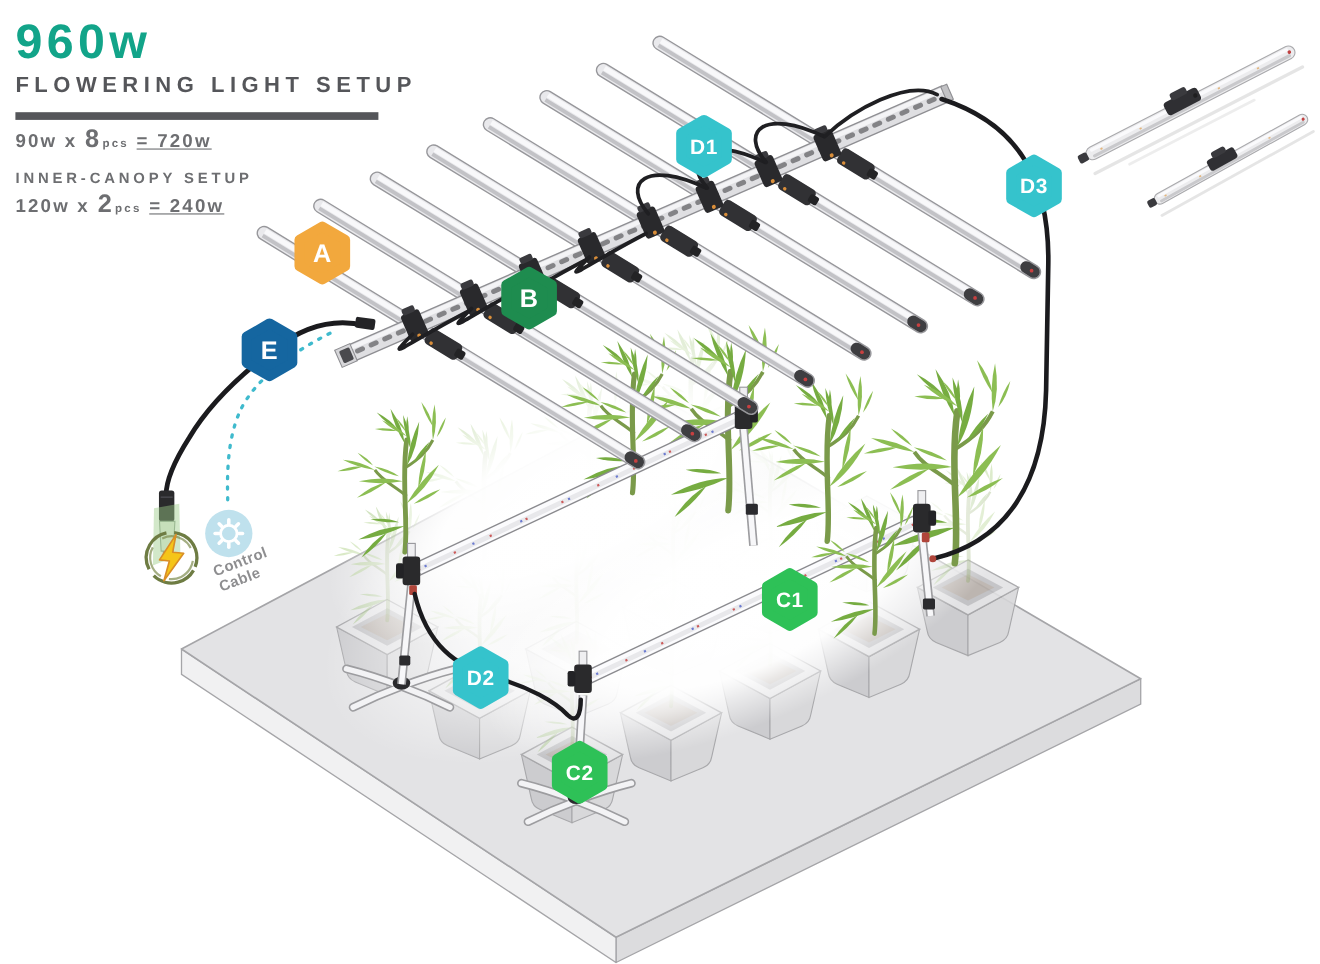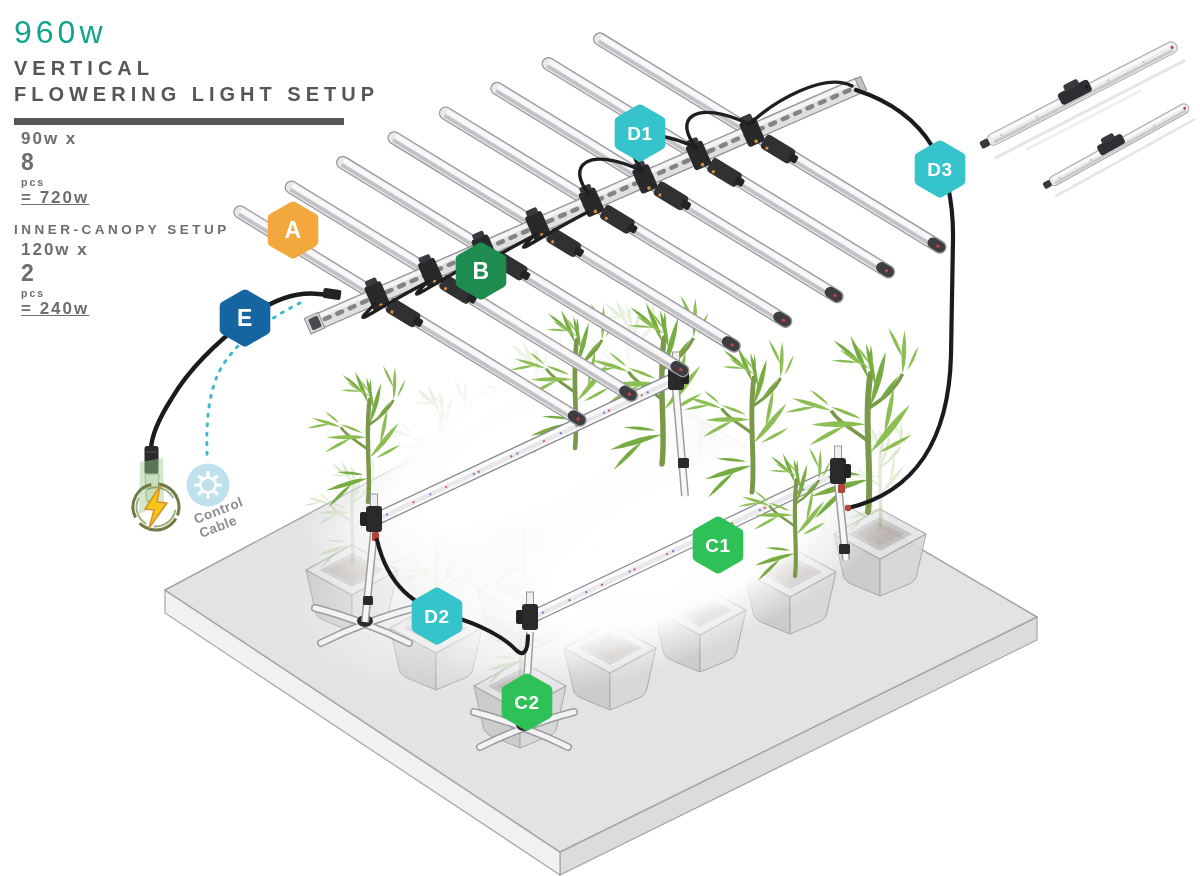--- a/index.html
+++ b/index.html
@@ -1,40 +1,39 @@
 <!DOCTYPE html>
 <html><head>
 <meta charset="utf-8">
 <style>
   html,body{margin:0;padding:0;background:#fff;}
   .stage{position:relative;width:1200px;height:876px;background:#ffffff;overflow:hidden;
          font-family:"Liberation Sans",sans-serif;}
   svg{position:absolute;left:0;top:0;}
   .hdr{position:absolute;left:14px;top:14px;width:380px;z-index:5;}
-  .watt{font-weight:400;font-size:32px;color:#12A489;letter-spacing:4px;}
+  .watt{font-weight:700;font-size:44px;color:#12A489;letter-spacing:4px;}
   .t1{font-weight:800;font-size:20px;color:#55565A;letter-spacing:5px;margin-top:6px;}
   .t2{font-weight:800;font-size:20px;color:#55565A;letter-spacing:5px;margin-top:3px;}
   .divider{width:330px;height:7px;background:#55565A;margin:12px 0 4px 0;}
   .spec-label{font-weight:800;font-size:13.5px;color:#6D6E71;letter-spacing:3.5px;margin-top:14px;}
-  .spec-line{font-weight:800;font-size:17px;color:#6D6E71;letter-spacing:2px;margin-top:3px;display:flex;align-items:baseline;flex-direction:column;}
+  .spec-line{font-weight:800;font-size:17px;color:#6D6E71;letter-spacing:2px;margin-top:3px;display:flex;align-items:baseline;}
   .spec-line .big{font-size:23px;margin-left:7px;}
   .spec-line .sub{font-size:10.5px;margin-left:1px;}
   .spec-line .res{margin-left:7px;text-decoration:underline;}
   .pfade{opacity:.34;}
   .pback{opacity:.2;}
   .ctl{fill:#8E8E90;font-weight:700;font-size:13.5px;letter-spacing:.5px;}
 </style>
 </head>
 <body>
 
 <div class="stage">
 
   <div class="hdr">
     <div class="watt">960w</div>
-    <div class="t1">VERTICAL</div>
     <div class="t2">FLOWERING LIGHT SETUP</div>
     <div class="divider"></div>
     <div>
       <div class="spec-line">
         <span>90w x</span>
         <span class="big">8</span>
         <span class="sub">pcs</span>
         <span class="res">= 720w</span>
       </div>
     </div>

